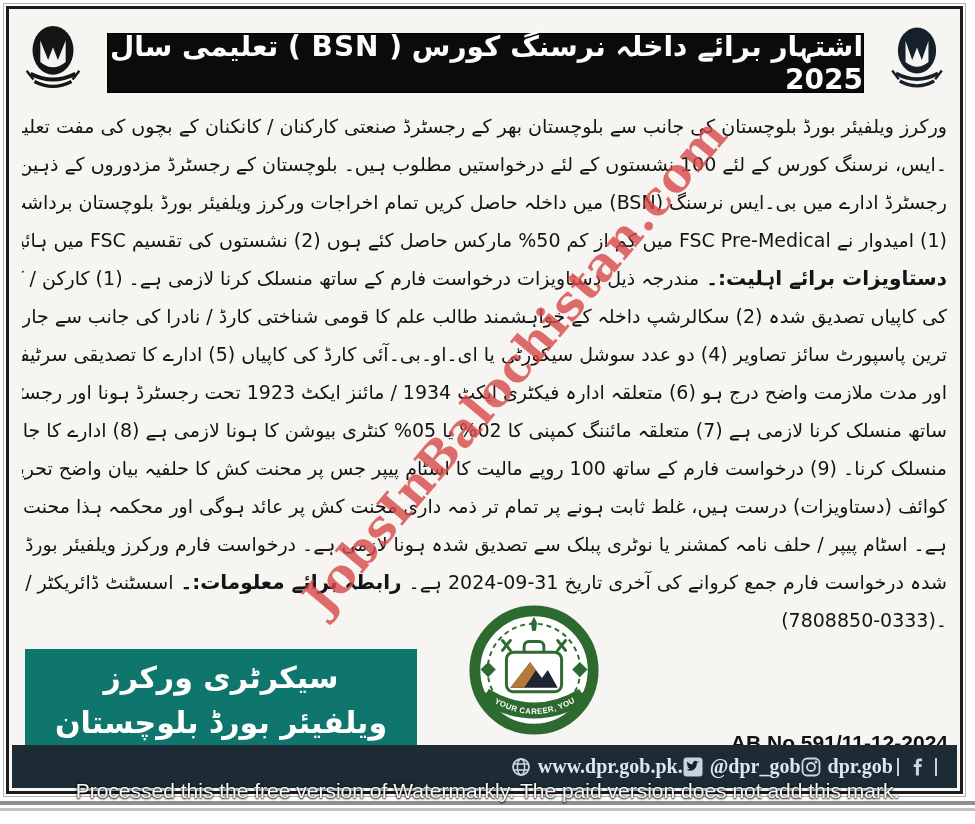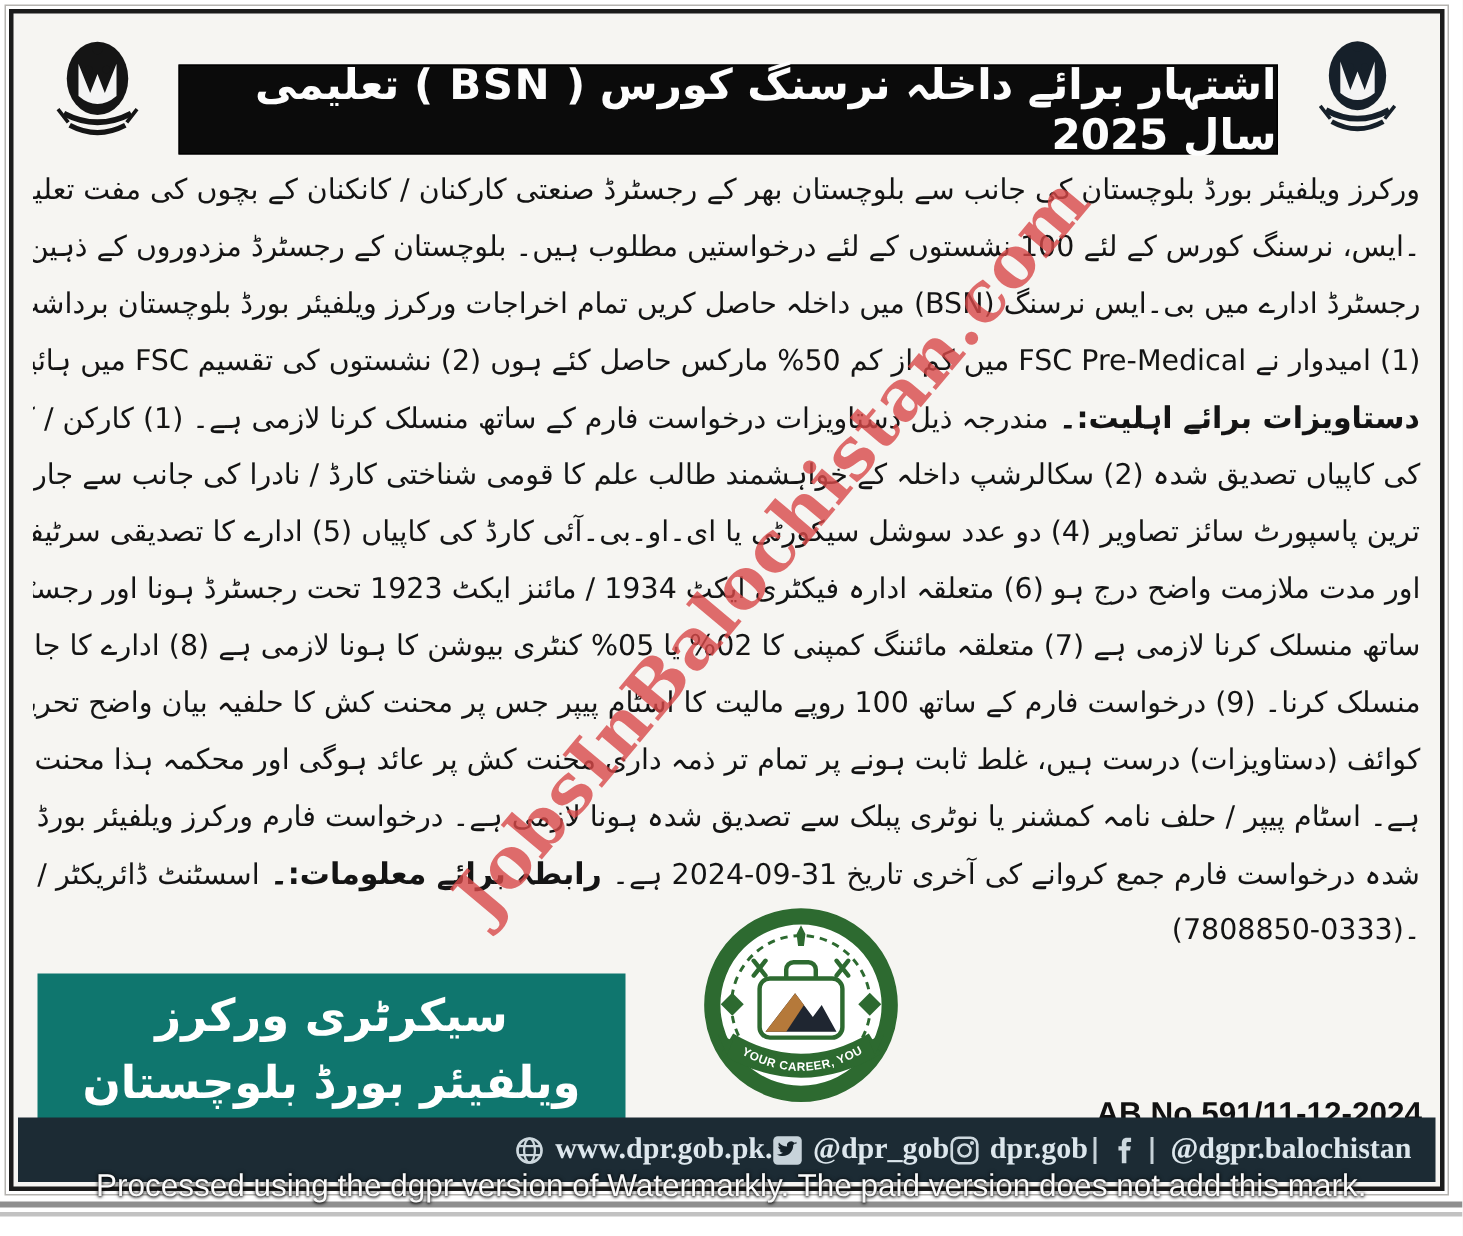--- a/index.html
+++ b/index.html
@@ -4,21 +4,21 @@
 <style>
   html,body{margin:0;padding:0;}
   body{width:975px;height:824px;background:#ffffff;font-family:"Liberation Sans",sans-serif;position:relative;overflow:hidden;}
   .page{position:absolute;inset:0;}
 
   
   .ad-frame{position:absolute;left:6px;top:6px;width:957px;height:788px;box-sizing:border-box;
     border:3px solid #1b1b1b;outline:1px solid #b5b3b0;outline-offset:2px;background:#f6f5f2;}
 
   
-  .header-row{display:flex;align-items:flex-end;gap:10px;padding:10px 12px 0;}
+  .header-row{display:flex;align-items:center;gap:10px;padding:10px 0 0;}
   .crest{flex:0 0 auto;}
   .banner{flex:1;height:58px;margin-top:4px;background:#0b0b0b;border:1px solid #000;
     color:#fdfdfd;display:flex;align-items:center;justify-content:center;
     font-family:"DejaVu Sans",sans-serif;font-size:28px;font-weight:700;letter-spacing:1px;}
 
   
   .body-text{margin:4px 13px 0;direction:rtl;font-family:"DejaVu Sans",sans-serif;color:#141414;}
   .bline{height:38px;line-height:38px;font-size:19px;overflow:hidden;
     text-align:justify;text-align-last:justify;white-space:nowrap;}
   .bline.start{text-align:right;text-align-last:right;}
@@ -173,26 +173,25 @@
         <span>dpr.gob</span>
       </span>
       <span class="fgroup">
         <span class="fdiv"></span>
         <span class="ficon">
           <svg width="14" height="18" viewBox="0 0 12 16">
               <path d="M10.5 0.5 H8 C6 0.5 5 1.8 5 3.7 V5.5 H3 V8 H5 V15.5 H7.7 V8 H9.9 L10.3 5.5 H7.7 V4 C7.7 3.2 8 2.9 8.8 2.9 H10.5 Z" fill="#cdd8de"></path>
             </svg>
         </span>
         <span class="fdiv"></span>
-        <span>@dgpr.balochistan</span>
       </span>
     </div>
 
   </div>
 
   <div class="wm-diagonal">JobsInBalochistan.com</div>
 
-  <div class="wm-bottom">Processed using the dgpr version of Watermarkly. The paid version does not add this mark.</div>
+  <div class="wm-bottom">Processed this the free version of Watermarkly. The paid version does not add this mark.</div>
 
   <div class="scan-line-a"></div>
   <div class="scan-line-b"></div>
 
 </div>
 
 </body></html>

